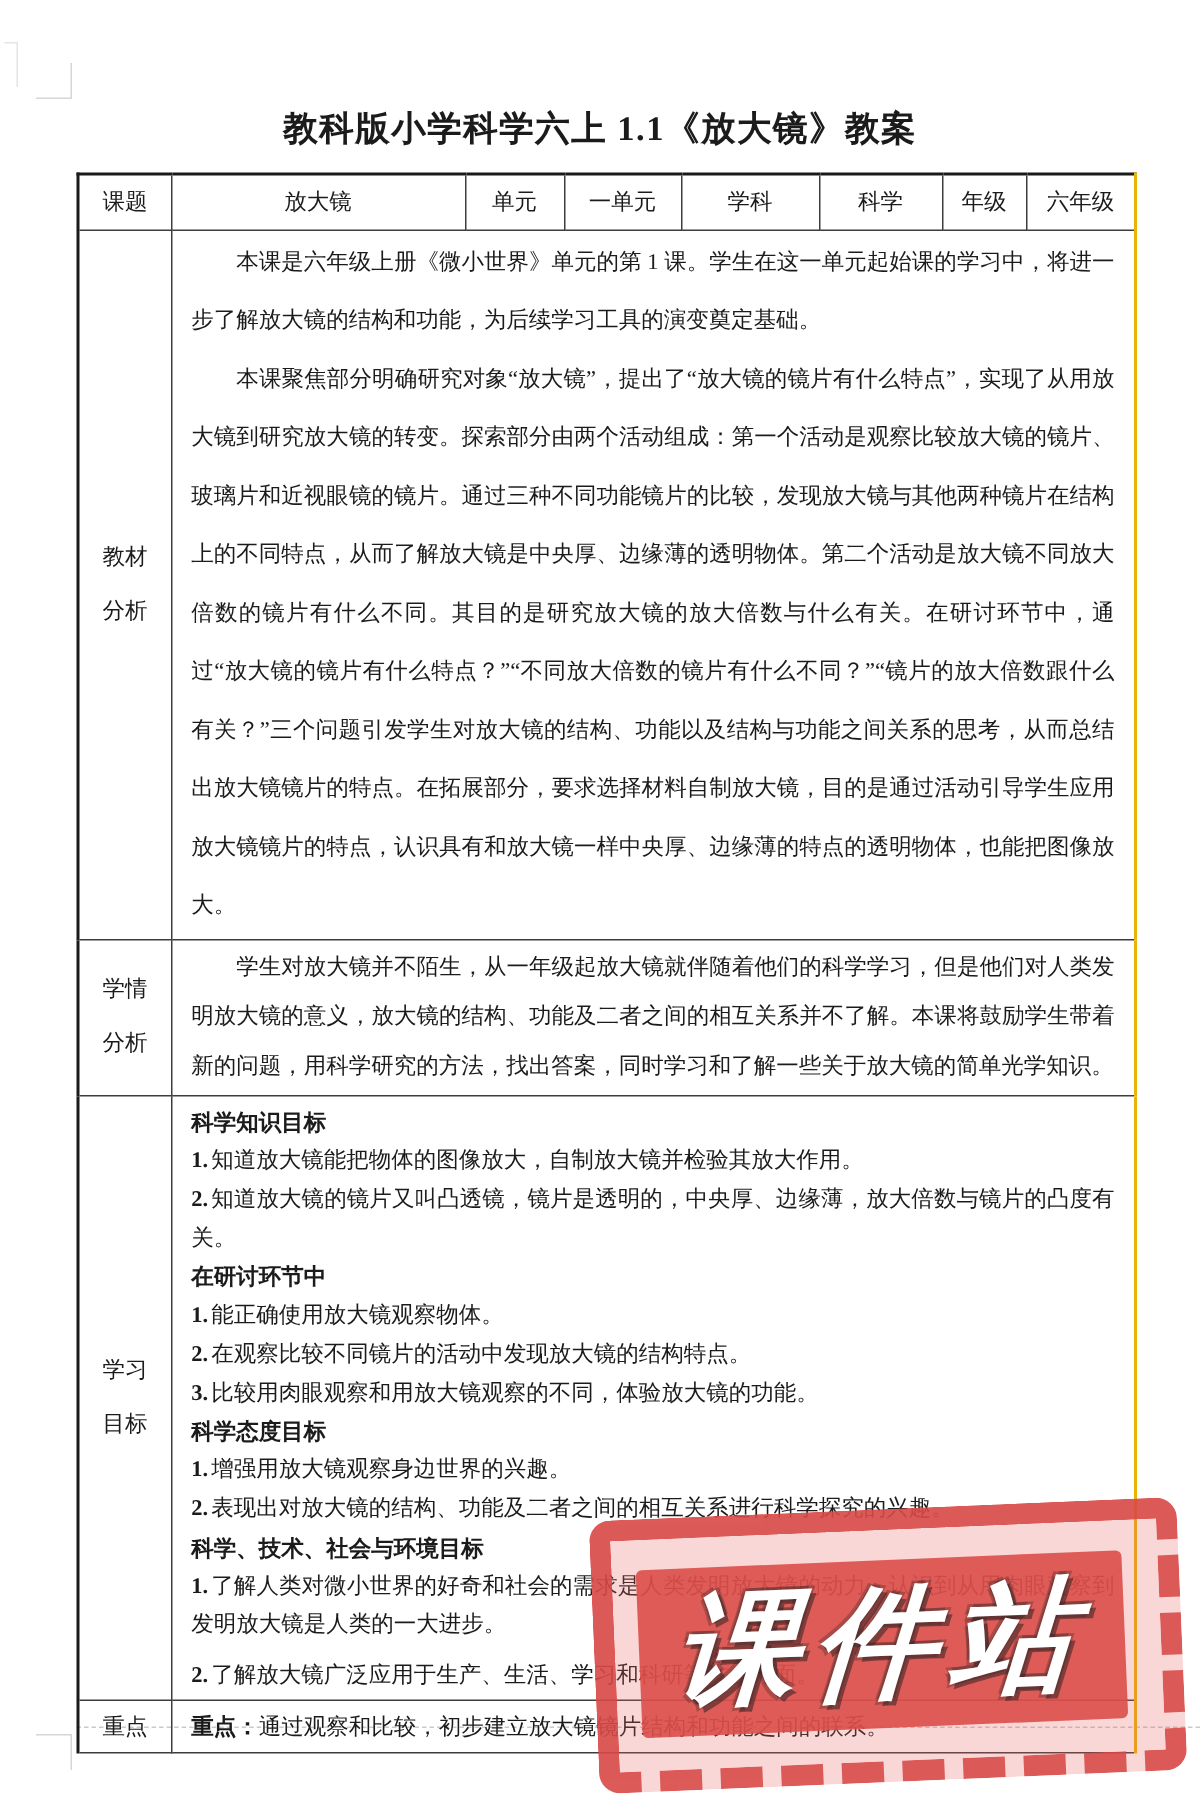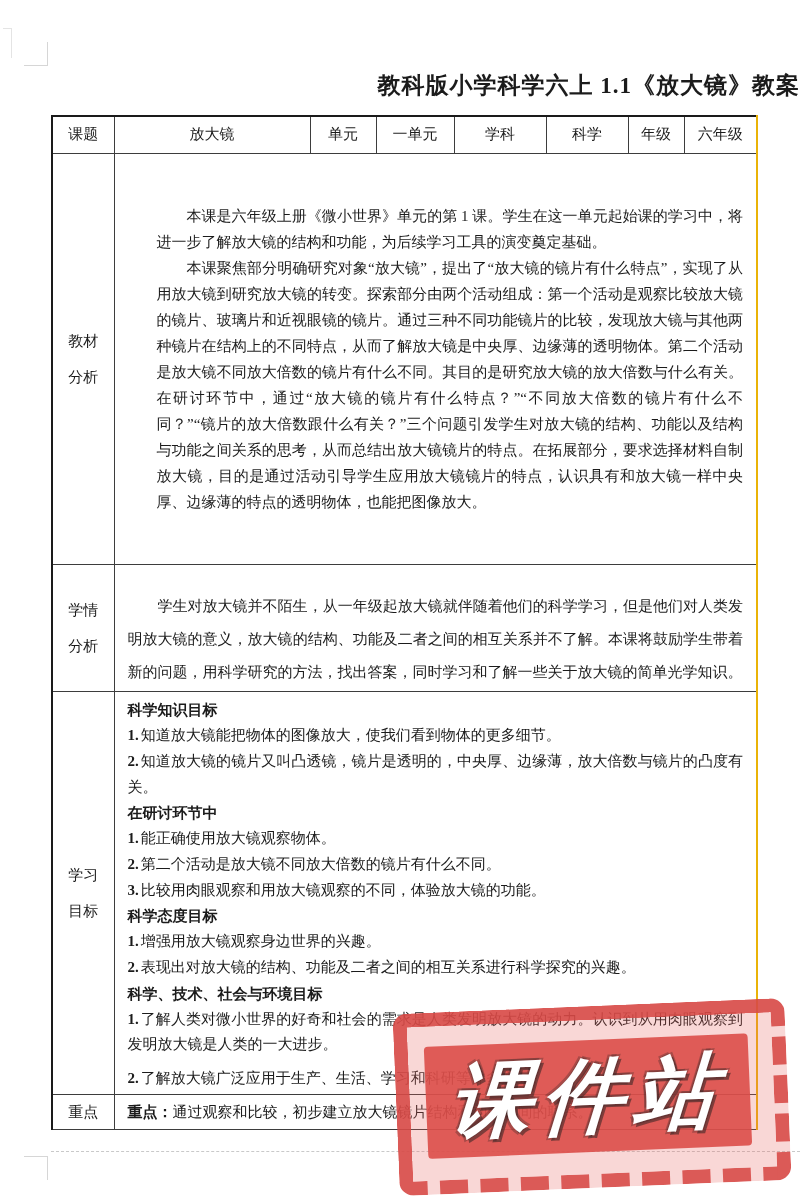--- a/index.html
+++ b/index.html
@@ -4,40 +4,40 @@
 <style>
   * { margin:0; padding:0; box-sizing:border-box; }
   html,body { background:#ffffff; }
   .page {
     position:relative; width:800px; height:1200px; background:#fff;
     overflow:hidden; color:#1b1b1b;
     font-family:"Liberation Serif","DejaVu Serif",serif;
   }
   .doc-title {
     position:absolute; top:70px; left:0; width:100%;
-    text-align:right; font-size:23px; font-weight:bold; letter-spacing:1px;
+    text-align:center; font-size:23px; font-weight:bold; letter-spacing:1px;
   }
   table.doc {
     position:absolute; left:51px; top:115px; width:705px;
     border-collapse:collapse; table-layout:fixed;
   }
   table.doc td {
     border:1px solid #3d3d3d; font-size:15px; vertical-align:middle;
     overflow:hidden;
   }
   table.doc tr.r1 td { border-top:2px solid #1a1a1a;text-align:center; }
   table.doc td.bl { border-left:2px solid #1a1a1a; }
   table.doc td.br { border-right:2px solid #eab308; }
   table.doc tr.last td { border-bottom:0; }
   .hdr { text-align:center; }
   .side { text-align:center; }
   .side .sl { display:block; line-height:36px; }
   .cellbody { padding:2px 13px; }
-  .para { line-height:26px; text-indent:2em; text-align:justify;margin-left:29px; }
-  .para2 { line-height:33.2px; text-indent:2em; text-align:justify;margin-top:23px; }
+  .para { line-height:39px; text-indent:2em; text-align:justify; }
+  .para2 { line-height:33.2px; text-indent:2em; text-align:justify; }
   .obj { padding:5px 13px 2px 13px; }
   .obj .oh { font-weight:bold; line-height:25.8px; font-family:"Liberation Sans","DejaVu Sans",sans-serif; font-size:15px; }
   .obj .oi { line-height:25.8px; text-align:justify; }
   .obj .num { font-weight:bold; margin-right:2px; }
   .obj .gap { margin-top:8px; }
   .oneline { padding:0 13px; white-space:nowrap; }
   .oneline b { font-family:"Liberation Sans","DejaVu Sans",sans-serif; }
   
   .cm { position:absolute; background:#d6d6d6; }
   .edge { position:absolute; left:3px; top:28px; width:9px; height:30px;
@@ -135,25 +135,25 @@
     </tr>
 
     <tr style="height:383px;">
       <td class="side bl">
         <span class="sl">学习</span>
         <span class="sl">目标</span>
       </td>
       <td class="br" colspan="7" style="vertical-align:top;">
         <div class="obj">
           <div class="oh">科学知识目标</div>
-          <div class="oi"><span class="num">1.</span><span>知道放大镜能把物体的图像放大，使我们看到物体的更多细节。</span></div>
+          <div class="oi"><span class="num">1.</span><span>知道放大镜能把物体的图像放大，自制放大镜并检验其放大作用。</span></div>
           <div class="oi"><span class="num">2.</span><span>知道放大镜的镜片又叫凸透镜，镜片是透明的，中央厚、边缘薄，放大倍数与镜片的凸度有关。</span></div>
           <div class="oh">在研讨环节中</div>
           <div class="oi"><span class="num">1.</span><span>能正确使用放大镜观察物体。</span></div>
-          <div class="oi"><span class="num">2.</span><span>第二个活动是放大镜不同放大倍数的镜片有什么不同。</span></div>
+          <div class="oi"><span class="num">2.</span><span>在观察比较不同镜片的活动中发现放大镜的结构特点。</span></div>
           <div class="oi"><span class="num">3.</span><span>比较用肉眼观察和用放大镜观察的不同，体验放大镜的功能。</span></div>
           <div class="oh">科学态度目标</div>
           <div class="oi"><span class="num">1.</span><span>增强用放大镜观察身边世界的兴趣。</span></div>
           <div class="oi"><span class="num">2.</span><span>表现出对放大镜的结构、功能及二者之间的相互关系进行科学探究的兴趣。</span></div>
           <div class="oh">科学、技术、社会与环境目标</div>
           <div class="oi"><span class="num">1.</span><span>了解人类对微小世界的好奇和社会的需求是人类发明放大镜的动力。认识到从用肉眼观察到发明放大镜是人类的一大进步。</span></div>
           <div class="oi gap"><span class="num">2.</span><span>了解放大镜广泛应用于生产、生活、学习和科研等许多方面。</span></div>
         </div>
       </td>
     </tr>

